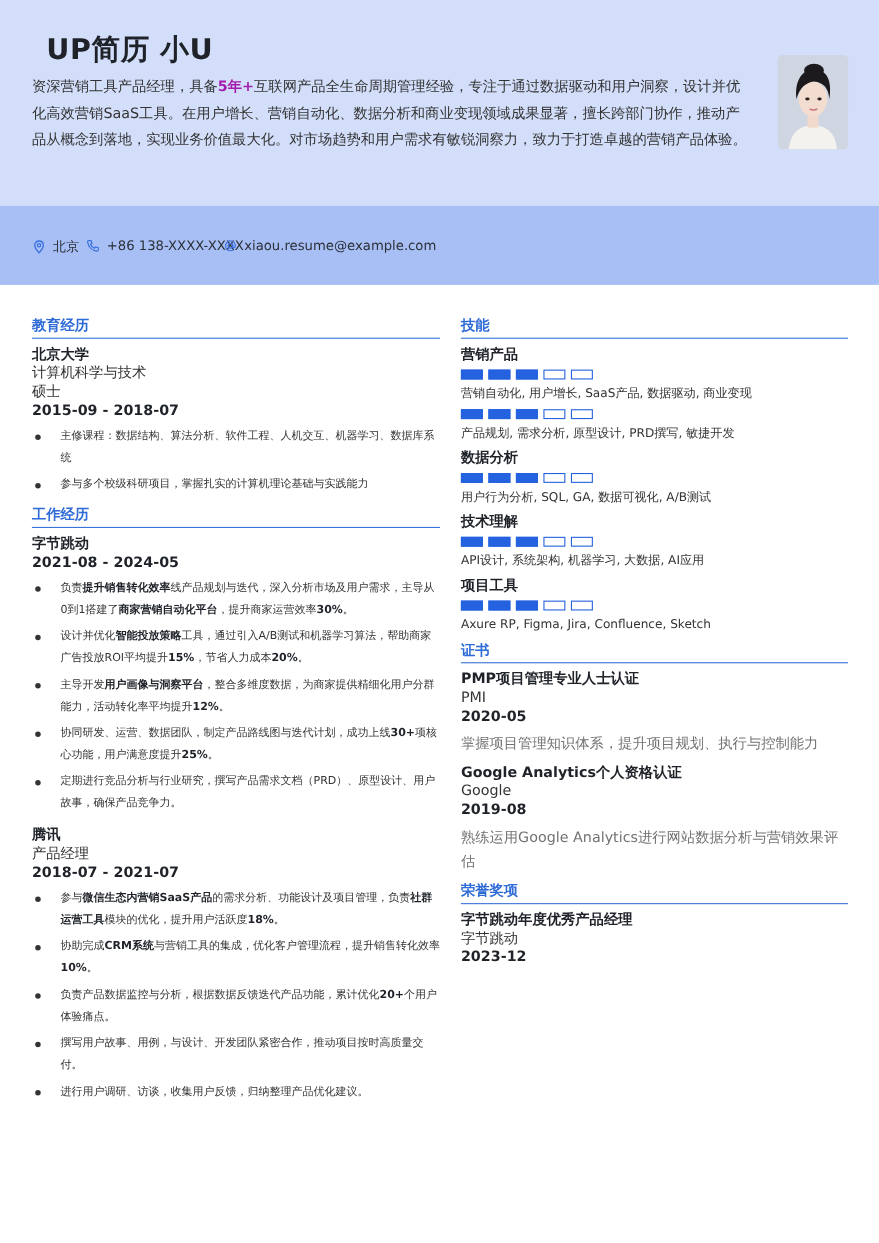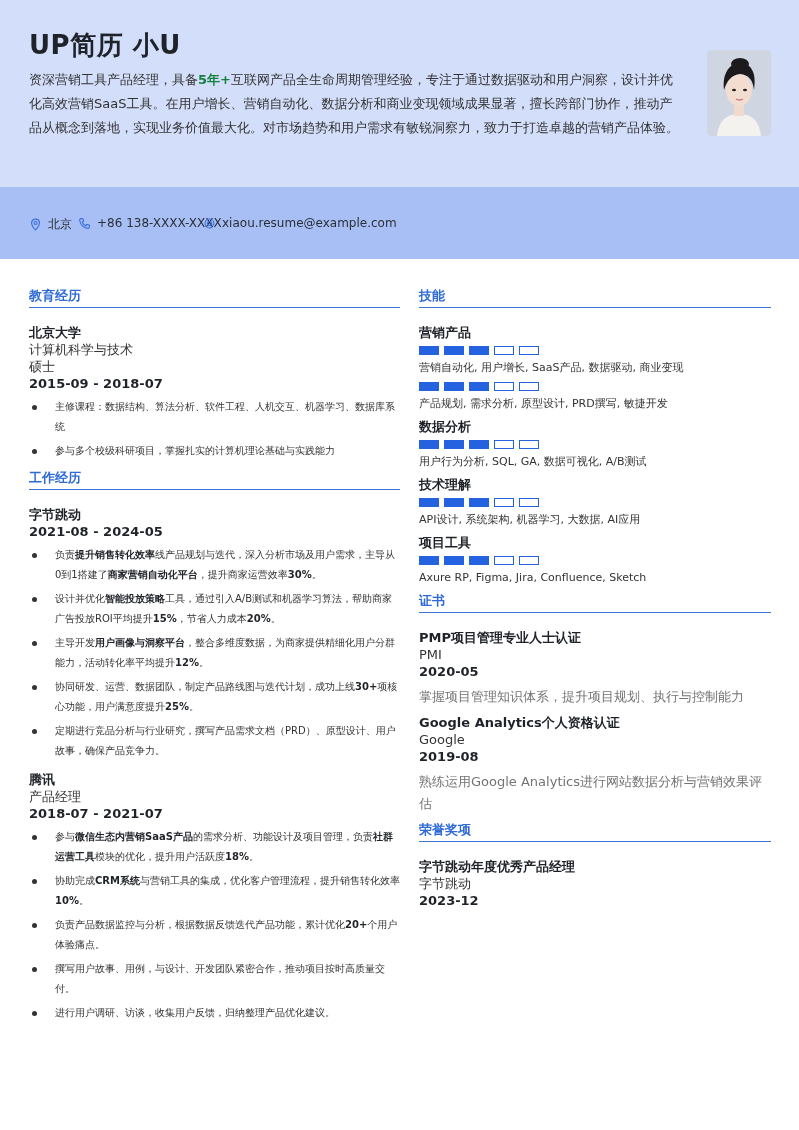--- a/index.html
+++ b/index.html
@@ -1,32 +1,32 @@
 <!DOCTYPE html>
 <html><head>
   <meta charset="utf-8">
   <style>
     * { box-sizing: border-box; margin: 0; padding: 0; }
     html, body { width: 799px; height: 1130px; overflow: hidden; background: #ffffff; }
     body { font-family: "DejaVu Sans", "Liberation Sans", sans-serif; color: #222; position: relative; }
 
     .header { position: absolute; left: 0; top: 0; width: 799px; height: 187px; background: #d3defa; }
-    .name { position: absolute; left: 29px; top: 28px; font-size: 26px; font-weight: bold; color: #1f2329; letter-spacing: 0.5px; }
+    .name { position: absolute; left: 42px; top: 28px; font-size: 26px; font-weight: bold; color: #1f2329; letter-spacing: 0.5px; }
     .summary { position: absolute; left: 29px; top: 68px; width: 650px; font-size: 13px; line-height: 24px; color: #333; }
-    .summary b { font-weight: bold; color: #15803d; }
+    .summary b { font-weight: bold; color: #a21caf; }
     .photo { position: absolute; left: 707px; top: 50px; width: 64px; height: 86px; border-radius: 5px; overflow: hidden; background: linear-gradient(180deg,#c9d2e0 0%,#d8dee8 100%); }
 
     .contact-bar { position: absolute; left: 0; top: 187px; width: 799px; height: 72px; background: #a8bff5; }
     .contact { position: absolute; top: 216px; display: flex; align-items: center; font-size: 12px; color: #2b2f36; }
     .contact .ico { width: 13px; height: 13px; margin-right: 6px; display: inline-block; }
 
     .col-left { position: absolute; left: 29px; top: 287px; width: 371px; }
     .col-right { position: absolute; left: 419px; top: 287px; width: 352px; }
 
-    .sec-title { font-size: 13px; font-weight: bold; color: #2f6bd6; padding-bottom: 2px; border-bottom: 1.5px solid #3a72d8; margin-bottom: 16px; }
+    .sec-title { font-size: 13px; font-weight: bold; color: #2f6bd6; padding-bottom: 2px; border-bottom: 1.5px solid #3a72d8; margin-bottom: 6px; }
     .item-title { font-size: 13px; font-weight: bold; color: #1f2329; line-height: 17px; }
     .item-sub { font-size: 13px; color: #333; line-height: 17px; }
     .item-date { font-size: 13px; font-weight: bold; color: #1f2329; line-height: 17px; }
 
     ul.bullets { list-style: none; margin-top: 5px; }
     ul.bullets li { position: relative; padding-left: 26px; font-size: 10px; line-height: 20px; color: #333; margin-bottom: 4px; }
     ul.bullets li::before { content: ""; position: absolute; left: 3px; top: 8px; width: 5px; height: 5px; border-radius: 50%; background: #333; }
     ul.bullets li b { font-weight: bold; color: #1f2329; }
 
     .skill { margin-bottom: 6px; }

